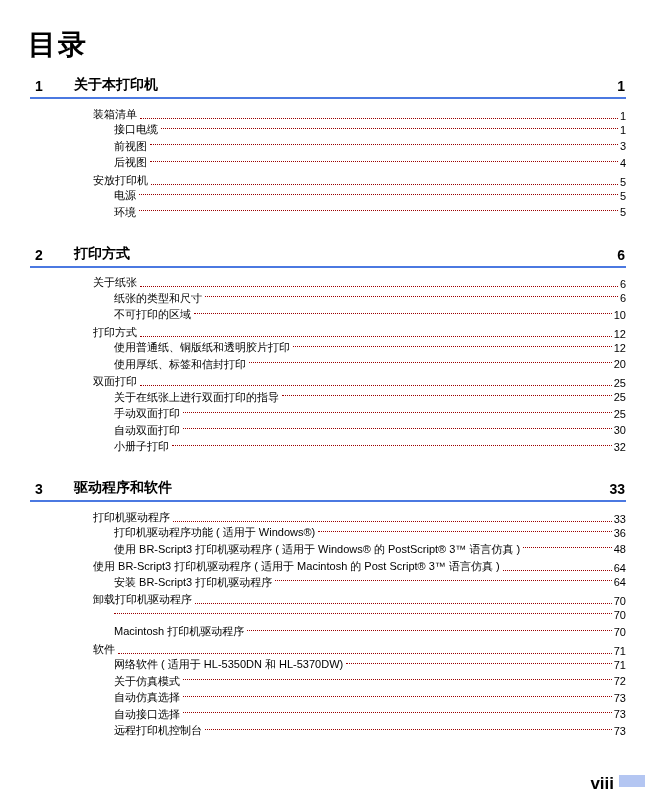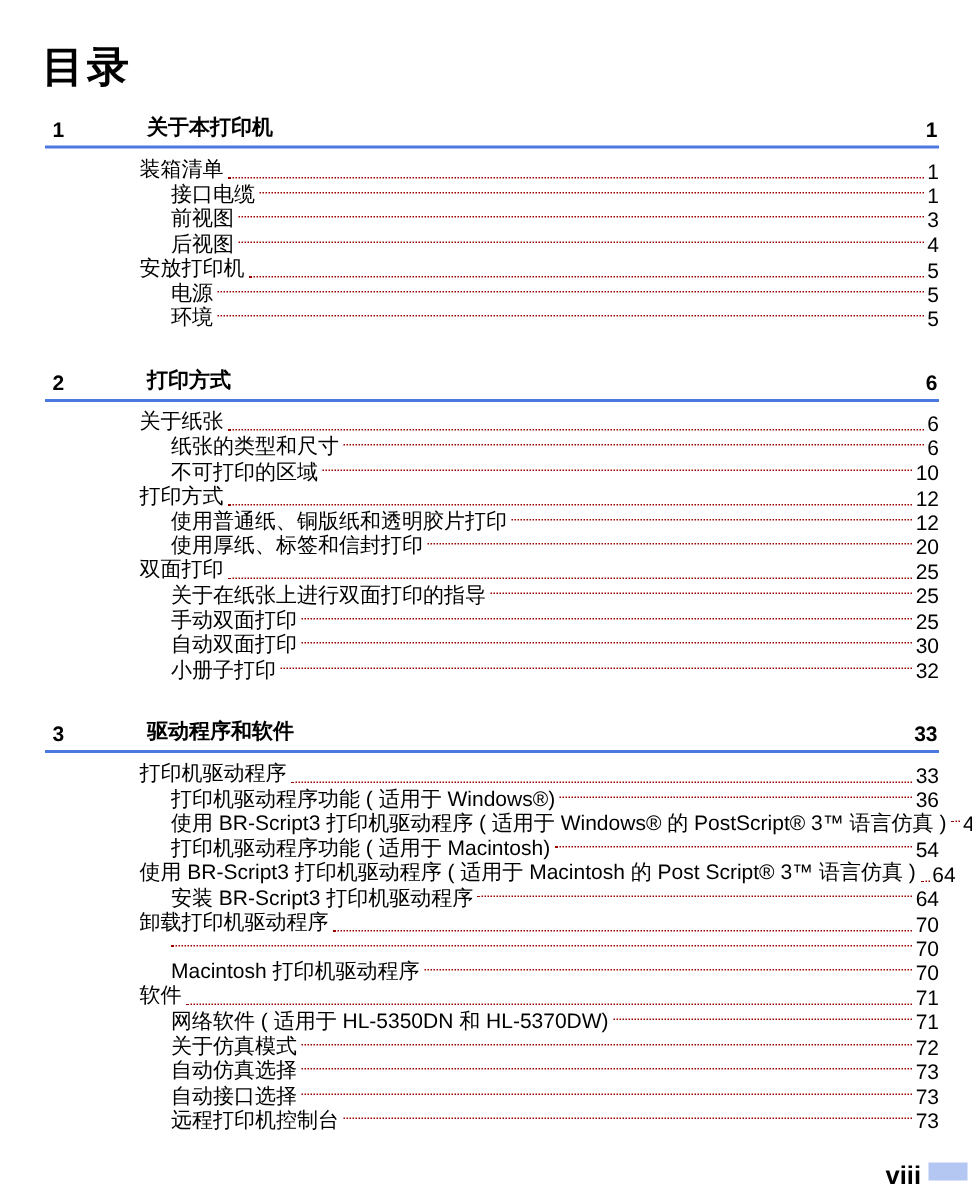--- a/index.html
+++ b/index.html
@@ -34,30 +34,30 @@
   .chapter-heading {
     display: flex;
     align-items: flex-end;
     border-bottom: 2px solid var(--accent-blue);
     padding-bottom: 3px;
     font-size: 14px;
     font-weight: bold;
     color: #000000;
   }
   .ch-num { width: 44px; padding-left: 5px; }
-  .ch-title { flex: 1; margin-left: 24px; }
+  .ch-title { flex: 1; }
   .ch-page { padding-right: 1px; }
 
   .entries { padding-top: 6px; }
 
   .entry {
     display: flex;
     align-items: flex-end;
     height: 16.5px;
-    font-size: 14px;
+    font-size: 11px;
     color: #000000;
   }
   .entry.level-1 { padding-left: 63px; }
   .entry.level-2 { padding-left: 84px; align-items: center; }
   .entry-label { white-space: nowrap; padding-right: 3px; }
   .leader {
     flex: 1;
     min-width: 6px;
     border-bottom: 1px dotted var(--leader-red);
     margin-bottom: 3px;
@@ -239,25 +239,20 @@
     <span class="leader"></span>
     <span class="entry-page">36</span>
   </div>
 
   <div class="entry level-2">
     <span class="entry-label">使用 BR-Script3 打印机驱动程序 ( 适用于 Windows® 的 PostScript® 3™ 语言仿真 )</span>
     <span class="leader"></span>
     <span class="entry-page">48</span>
   </div>
 
-  <div class="entry level-2">
-    <span class="entry-label">打印机驱动程序功能 ( 适用于 Macintosh)</span>
-    <span class="leader"></span>
-    <span class="entry-page">54</span>
-  </div>
 
   <div class="entry level-1">
     <span class="entry-label">使用 BR-Script3 打印机驱动程序 ( 适用于 Macintosh 的 Post Script® 3™ 语言仿真 )</span>
     <span class="leader"></span>
     <span class="entry-page">64</span>
   </div>
 
   <div class="entry level-2">
     <span class="entry-label">安装 BR-Script3 打印机驱动程序</span>
     <span class="leader"></span>

